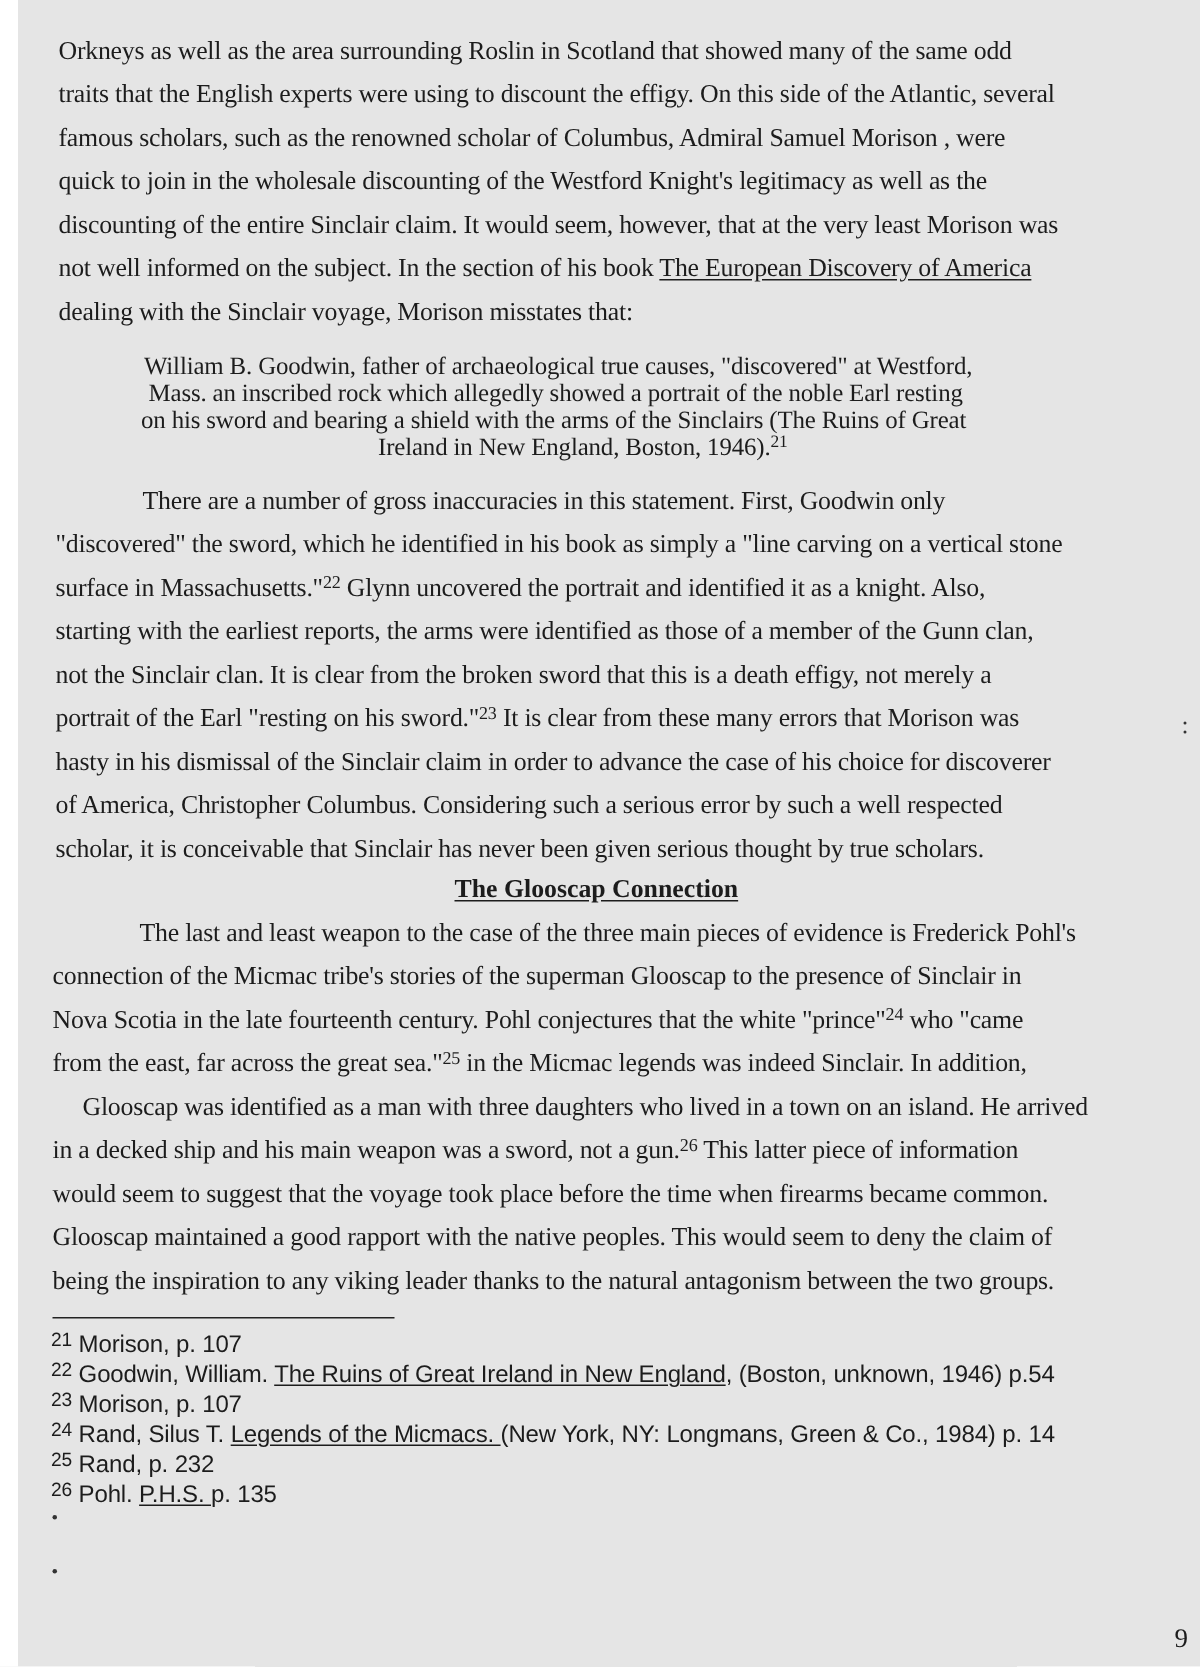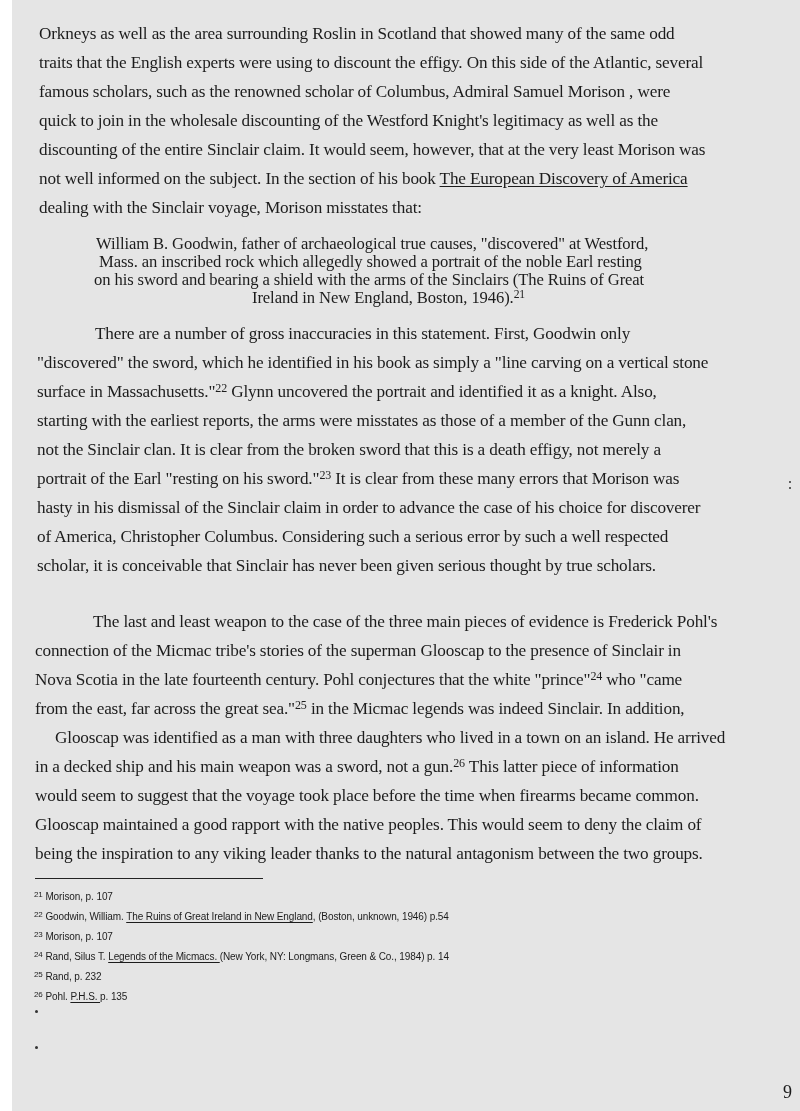--- a/index.html
+++ b/index.html
@@ -2,21 +2,21 @@
 <html><head>
 <meta charset="utf-8">
 <style>
   html, body { margin: 0; padding: 0; background: #ffffff; }
   body { width: 800px; height: 1111px; position: relative; overflow: hidden; color: #1c1c1c; }
   .page { position: absolute; left: 12px; top: 0; width: 800px; height: 1111px; background: #e5e5e5; }
   .serif { font-family: "Liberation Serif", "DejaVu Serif", serif; }
   .sans { font-family: "Liberation Sans", "DejaVu Sans", sans-serif; }
   .line { position: absolute; white-space: nowrap; font-size: 17.2px; line-height: 20px; letter-spacing: -0.15px; }
   .q { position: absolute; white-space: nowrap; font-size: 16.6px; line-height: 16px; letter-spacing: -0.1px; }
-  .fn { position: absolute; white-space: nowrap; font-size: 10px; line-height: 16px; letter-spacing: -0.1px; }
+  .fn { position: absolute; white-space: nowrap; font-size: 16px; line-height: 16px; letter-spacing: -0.1px; }
   sup { font-size: 70%; vertical-align: 0; position: relative; top: -0.45em; line-height: 0; }
   .fn sup { font-size: 80%; top: -0.35em; }
   u { text-decoration: underline; text-underline-offset: 2px; }
   .heading { position: absolute; white-space: nowrap; font-size: 17.2px; font-weight: bold; line-height: 20px; }
   .rule { position: absolute; left: 23px; top: 878px; width: 228px; height: 1px; background: #222; }
   .dot { position: absolute; width: 3px; height: 3px; background: #333; border-radius: 50%; }
   .pnum { position: absolute; left: 771px; top: 1082px; font-size: 18px; line-height: 20px; }
 </style>
 </head>
 <body>
@@ -37,28 +37,29 @@
     <div class="q" style="left:84px;top:236px;">William B. Goodwin, father of archaeological true causes, "discovered" at Westford,</div>
     <div class="q" style="left:87px;top:254px;">Mass. an inscribed rock which allegedly showed a portrait of the noble Earl resting</div>
     <div class="q" style="left:82px;top:272px;">on his sword and bearing a shield with the arms of the Sinclairs (The Ruins of Great</div>
     <div class="q" style="left:240px;top:290px;"><span>Ireland in New England, Boston, 1946).</span><sup>21</sup></div>
   </div>
 
   <div>
     <div class="line" style="left:83px;top:324px;">There are a number of gross inaccuracies in this statement. First, Goodwin only</div>
     <div class="line" style="left:25px;top:353px;">"discovered" the sword, which he identified in his book as simply a "line carving on a vertical stone</div>
     <div class="line" style="left:25px;top:382px;"><span>surface in Massachusetts."</span><sup>22</sup><span> Glynn uncovered the portrait and identified it as a knight. Also,</span></div>
-    <div class="line" style="left:25px;top:411px;">starting with the earliest reports, the arms were misstates as those of a member of the Gunn clan,</div>
+    <div class="line" style="left:25px;top:411px;">starting with the earliest reports, the arms were identified as those of a member of the Gunn clan,</div>
     <div class="line" style="left:25px;top:440px;">not the Sinclair clan. It is clear  from the broken sword that this is a death effigy, not merely a</div>
     <div class="line" style="left:25px;top:469px;"><span>portrait of the Earl "resting on his sword."</span><sup>23</sup><span> It is clear from these many errors that Morison was</span></div>
     <div class="line" style="left:25px;top:498px;">hasty in his dismissal of the Sinclair claim in order to advance the case of his choice for discoverer</div>
     <div class="line" style="left:25px;top:527px;">of America, Christopher Columbus. Considering such a serious error by such a well respected</div>
     <div class="line" style="left:25px;top:556px;">scholar, it is conceivable that Sinclair has never been given serious thought by true scholars.</div>
   </div>
 
+  <div class="heading" style="left:291px;top:583px;"><u>The Glooscap Connection</u></div>
 
   <div>
     <div class="line" style="left:81px;top:612px;">The last and least weapon to the case of the three main pieces of evidence is Frederick Pohl's</div>
     <div class="line" style="left:23px;top:641px;">connection of the Micmac tribe's stories of the superman Glooscap to the presence of Sinclair in</div>
     <div class="line" style="left:23px;top:670px;"><span>Nova Scotia in the late fourteenth century.  Pohl conjectures that the white "prince"</span><sup>24</sup><span> who "came</span></div>
     <div class="line" style="left:23px;top:699px;"><span>from the east, far across the great sea."</span><sup>25</sup><span> in the Micmac legends was indeed Sinclair. In  addition,</span></div>
     <div class="line" style="left:23px;top:728px;margin-left:20px;">Glooscap was identified as a man with three daughters who lived in a town on an island. He arrived</div>
     <div class="line" style="left:23px;top:757px;"><span>in a decked ship and his main weapon was a sword, not a gun.</span><sup>26</sup><span> This latter piece of information</span></div>
     <div class="line" style="left:23px;top:786px;">would seem to suggest that the voyage took place before the time when firearms became common.</div>
     <div class="line" style="left:23px;top:815px;">Glooscap maintained a good rapport with the native peoples. This would seem to deny the  claim of</div>

